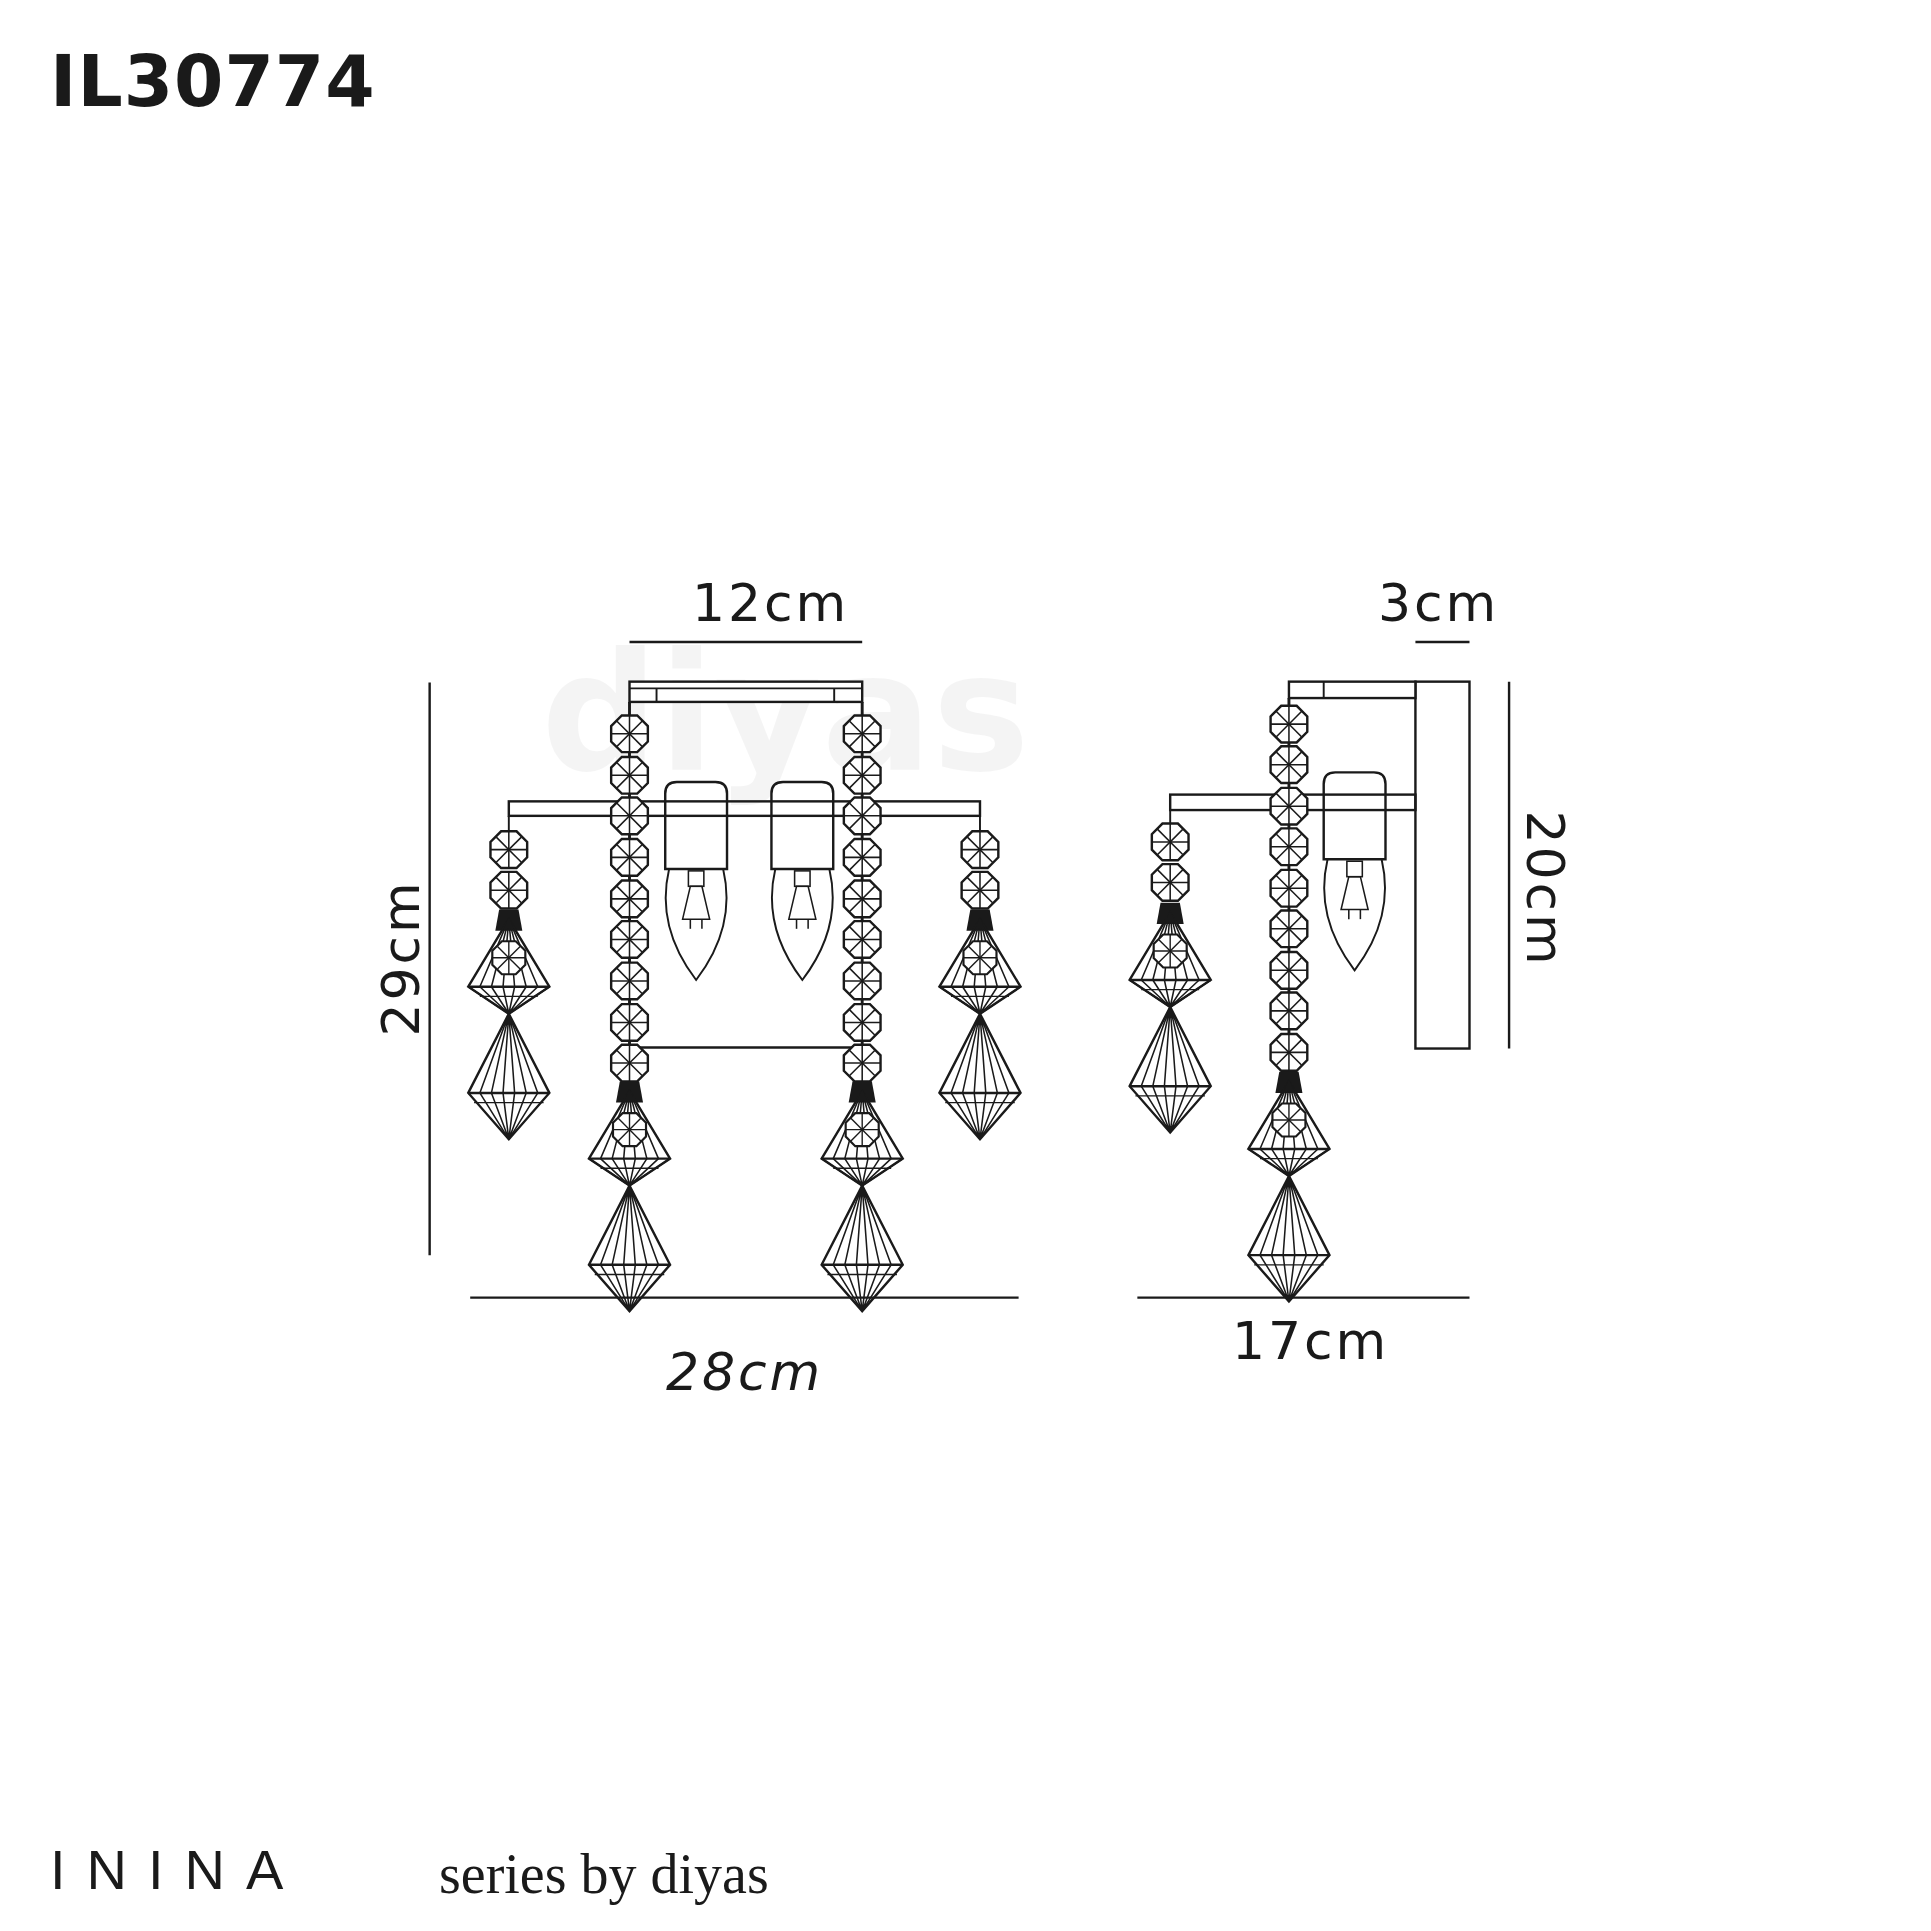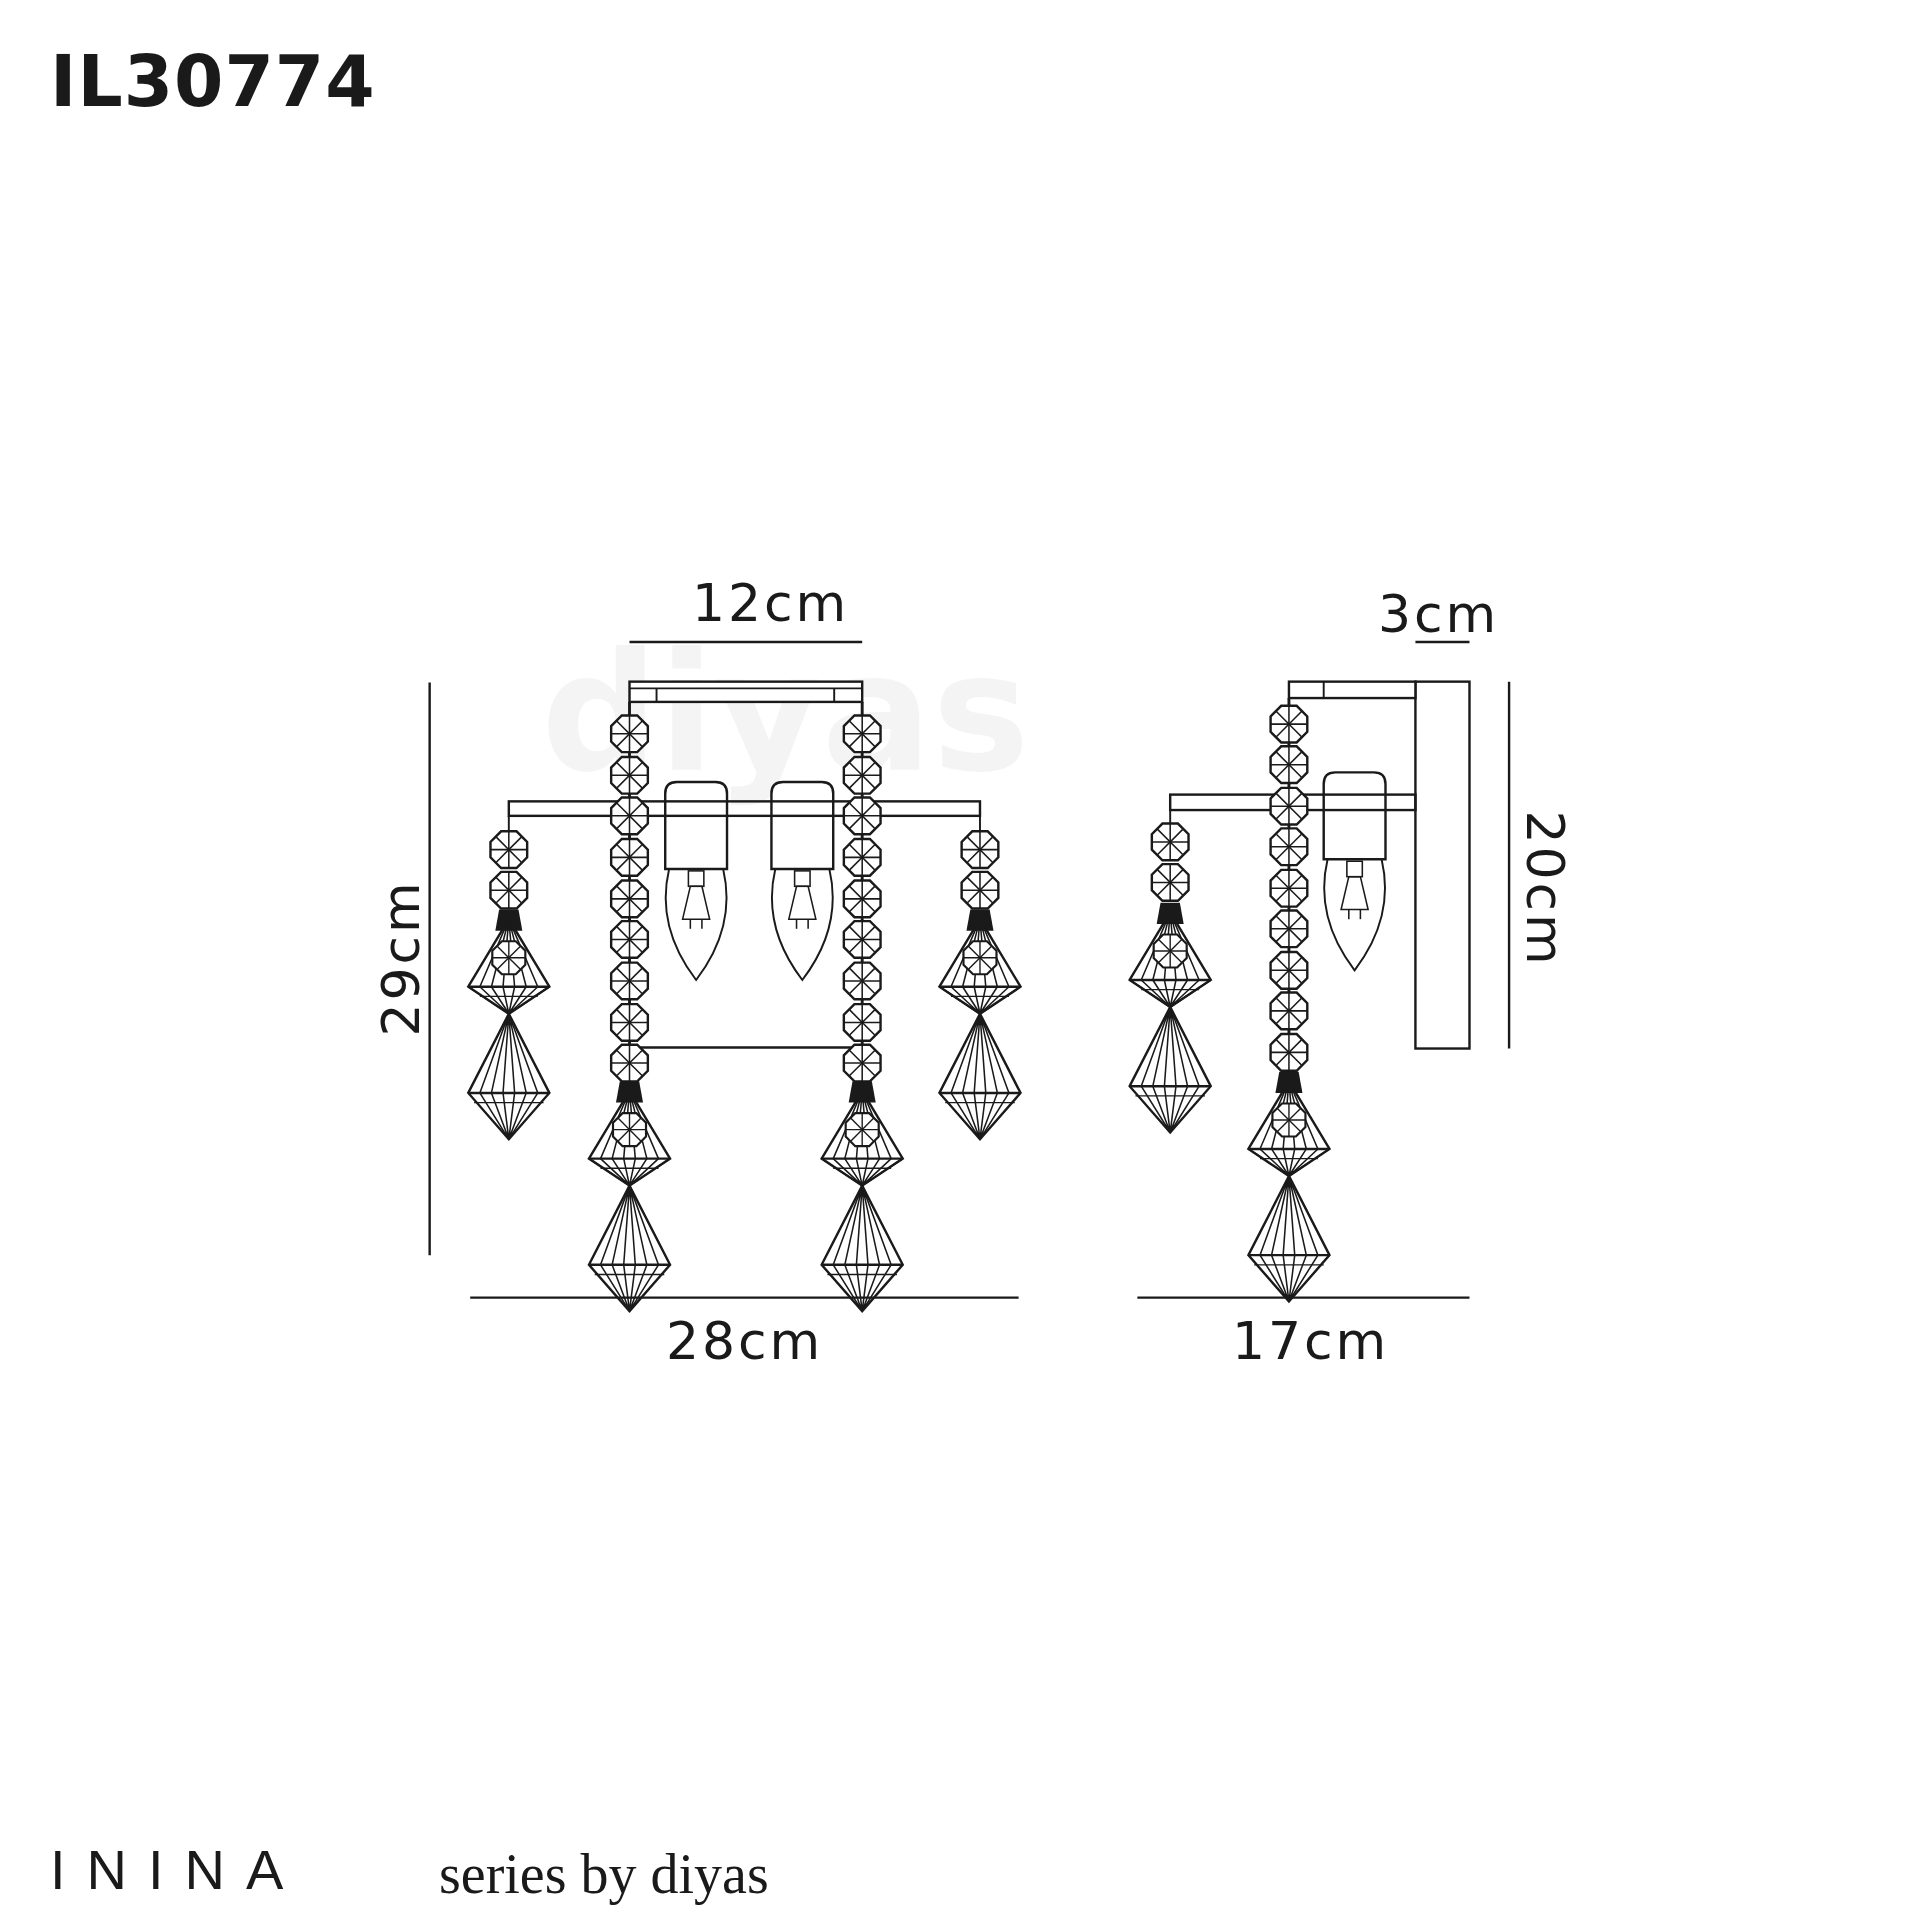--- a/index.html
+++ b/index.html
@@ -148,21 +148,21 @@
     <use href="#pendant" transform="translate(1335,1110)"></use>
 
     <line x1="1563" y1="706" x2="1563" y2="1086" stroke="#1a1a1a" stroke-width="2.5"></line>
 
     <line x1="1178" y1="1344" x2="1522" y2="1344" stroke="#1a1a1a" stroke-width="2.5"></line>
   </g>
 </svg>
 
 <div class="dim-label" style="left:692px;top:577px;">12cm</div>
 <div class="dim-label rot-ccw" style="left:328px;top:938px;width:145px;text-align:center;">29cm</div>
-<div class="dim-label" style="left:666px;top:1315px;">28cm</div>
+<div class="dim-label" style="left:666px;top:1346px;font-style:italic;">28cm</div>
 
-<div class="dim-label" style="left:1378px;top:577px;margin-top:11px;">3cm</div>
+<div class="dim-label" style="left:1378px;top:577px;">3cm</div>
 <div class="dim-label rot-cw" style="left:1472px;top:857px;width:145px;text-align:center;">20cm</div>
 <div class="dim-label" style="left:1224px;top:1315px;margin-left:8px;">17cm</div>
 
 <div id="series-name" class="abs">ININA</div>
 <div id="series-tag" class="abs">series by diyas</div>
 
 
 </body></html>

